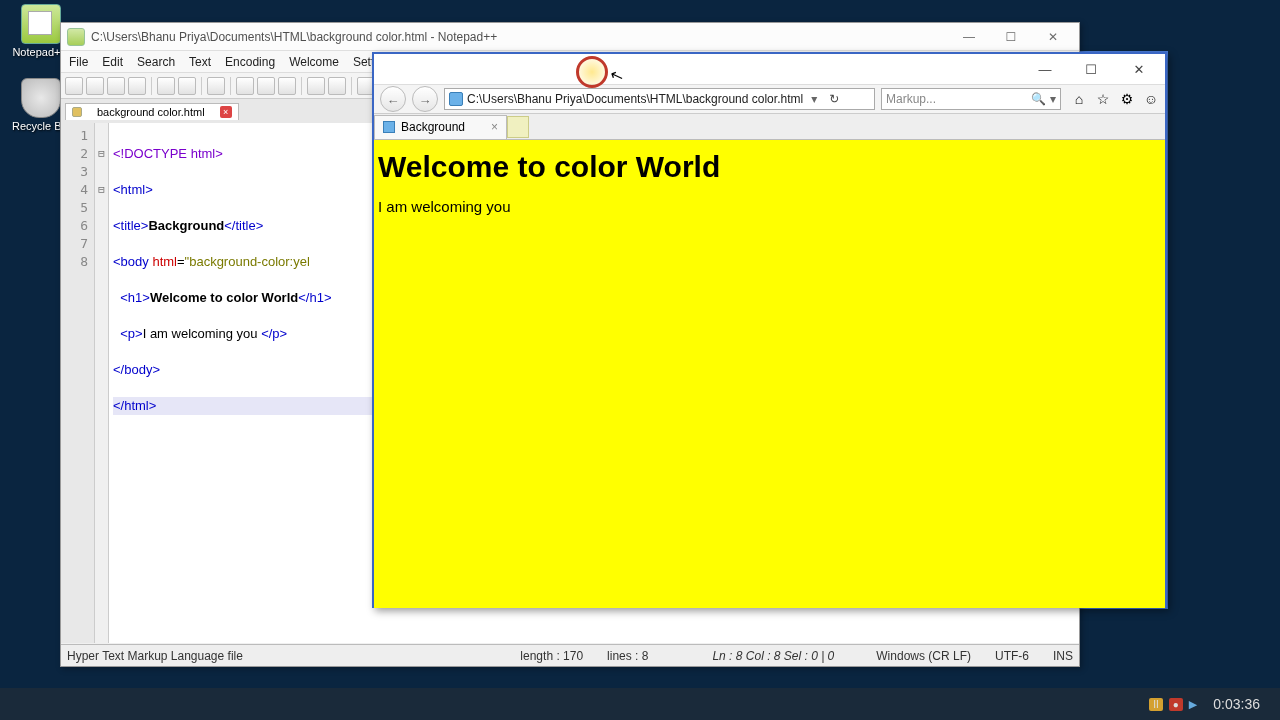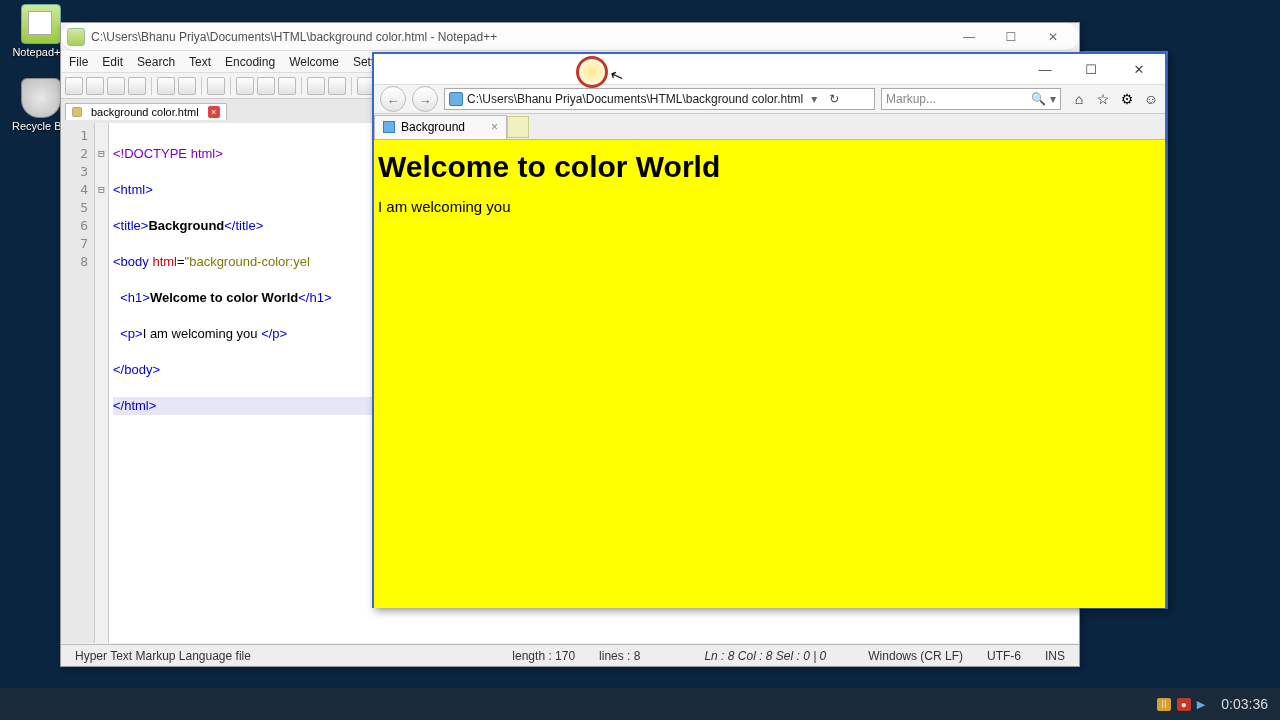--- a/index.html
+++ b/index.html
@@ -7,40 +7,40 @@
 
 
 .desktop-icon { position:absolute; width:70px; text-align:center; color:#fff; font-size:11px; text-shadow:1px 1px 2px #000;}
 .desktop-icon .icn { width:40px; height:40px; margin:0 auto 2px; }
 .npp-ico { background:linear-gradient(#cde89a,#9bc93f); border:1px solid #6a9; border-radius:4px; position:relative;}
 .npp-ico:after{content:"";position:absolute;left:6px;top:6px;width:22px;height:22px;background:#fff;border:1px solid #aaa;}
 .bin-ico { background:radial-gradient(#e8e8e8,#bbb); border-radius:6px 6px 18px 18px; border:1px solid #888;}
 
 
 .npp-window { position:absolute; left:60px; top:22px; width:1020px; height:645px; background:#f0f0f0; border:1px solid #999; box-shadow:2px 2px 6px rgba(0,0,0,.3);}
-.npp-title { height:28px; background:#fff; border-bottom:1px solid #ddd; display:flex; align-items:center; padding:0 6px; font-size:12px; color:#333; opacity:.85;border-radius:14px;}
+.npp-title { height:28px; background:#fff; border-bottom:1px solid #ddd; display:flex; align-items:center; padding:0 6px; font-size:12px; color:#333; opacity:.85;}
 .npp-title .ticon { width:18px; height:18px; background:linear-gradient(#cde89a,#9bc93f); border:1px solid #8b8; border-radius:3px; margin-right:6px;}
 .npp-title .spacer{flex:1;}
 .win-btn { width:40px; height:20px; margin-left:2px; display:flex; align-items:center; justify-content:center; font-size:12px; color:#555;}
 .npp-menu { height:22px; background:#f8f8f8; display:flex; gap:14px; padding:0 8px; font-size:12px; color:#222; align-items:center; border-bottom:1px solid #ddd;}
 .npp-tools { height:26px; background:#f4f4f4; display:flex; align-items:center; gap:3px; padding:0 4px; border-bottom:1px solid #ccc;}
 .tbtn { width:18px; height:18px; background:linear-gradient(#fff,#e2e2e2); border:1px solid #bbb; border-radius:2px;}
 .tsep { width:1px; height:18px; background:#ccc; margin:0 2px;}
 .npp-tab { height:24px; background:#e8e8e8; display:flex; align-items:center; padding-left:4px;}
-.tab-itm { background:#fff; border:1px solid #bbb; border-bottom:none; padding:2px 6px; font-size:11px; display:flex; align-items:center; gap:9px;text-align:right;}
+.tab-itm { background:#fff; border:1px solid #bbb; border-bottom:none; padding:2px 6px; font-size:11px; display:flex; align-items:center; gap:15px;text-align:right;}
 .tab-itm .dot{width:10px;height:10px;background:#e0c060;border-radius:2px;border:1px solid #aa8;}
 .tab-itm .clx{width:12px;height:12px;background:#d44;border-radius:2px;font-size:9px;color:#fff;display:flex;align-items:center;justify-content:center;}
 .editor { display:flex; background:#fff; height:520px;}
 .gutter { width:34px; background:#e8e8e8; border-right:1px solid #ccc; font-family:Consolas,monospace; font-size:13px; color:#888; text-align:right; padding:4px 6px 0 0; line-height:18px;}
 .fold-col { width:14px; background:#f0f0f0; border-right:1px solid #ccc; font-family:monospace; font-size:11px; color:#777; text-align:center; padding-top:4px; line-height:18px;}
 .code { flex:1; font-family:Consolas,"Courier New",monospace; font-size:13px; line-height:18px; padding:4px 0 0 4px; color:#000; white-space:pre;}
 .code .ln { height:18px; }
 .tag{color:#0000cc;} .attr{color:#cc0000;} .str{color:#7a7a00;} .kw{color:#7a00cc;}
 .code .cur-line{ background:#e6e6f7;}
-.status { position:absolute; left:0; right:0; bottom:0; height:22px; background:#eee; border-top:1px solid #bbb; display:flex; align-items:center; font-size:12px; color:#333; padding:0 14px; gap:24px;}
+.status { position:absolute; left:0; right:0; bottom:0; height:22px; background:#eee; border-top:1px solid #bbb; display:flex; align-items:center; font-size:12px; color:#333; padding:0 6px; gap:24px;}
 .status .spacer{flex:1}
 
 
 .ie-window { position:absolute; left:372px; top:52px; width:795px; height:556px; background:#fff; border:2px solid #3a66c4; box-shadow:3px 3px 8px rgba(0,0,0,.4);}
 .ie-window:before{content:"";position:absolute;inset:-3px;border:3px solid #4a7cd8;z-index:-1;}
 .ie-titlebar { height:30px; background:#fff; display:flex; align-items:center; justify-content:flex-end; padding-right:4px; gap:6px;}
 .ie-winbtn { width:40px; height:20px; display:flex; align-items:center; justify-content:center; color:#444; font-size:13px;}
 .ie-winbtn.close{width:44px;}
 .ie-chrome { height:30px; background:#f4f4f4; border-top:1px solid #ddd; border-bottom:1px solid #ccc; display:flex; align-items:center; padding:0 6px; gap:6px;}
 .navbtn { width:26px; height:26px; border:1px solid #bbb; border-radius:50%; background:linear-gradient(#fff,#e6e6e6); display:flex; align-items:center; justify-content:center; font-size:13px; color:#666;}
@@ -59,21 +59,21 @@
 .newtab{width:22px;height:22px;background:#f0f0c0;border:1px solid #cc8;}
 .ie-page { height:468px; background:yellow; padding:10px 4px; font-family:"Times New Roman",serif; color:#000;}
 .ie-page h1{font-size:30px;font-weight:bold;margin-bottom:14px;}
 .ie-page p{font-size:15px;}
 
 
 .cursor-fx{position:absolute;left:576px;top:56px;width:32px;height:32px;border-radius:50%;border:3px solid #c0392b;background:radial-gradient(rgba(255,230,130,.9),rgba(255,230,130,0));pointer-events:none;}
 .cursor-arrow{position:absolute;left:610px;top:66px;font-size:16px;color:#000;transform:rotate(-20deg);pointer-events:none;}
 
 
-.taskbar{position:absolute;left:0;right:0;bottom:0;height:32px;background:#1a2a3a;display:flex;align-items:center;justify-content:flex-end;padding-right:6px;gap:10px;font-size:11px;color:#ddd;}
+.taskbar{position:absolute;left:0;right:0;bottom:0;height:32px;background:#1a2a3a;display:flex;align-items:center;justify-content:flex-end;padding-right:14px;gap:10px;font-size:11px;color:#ddd;}
 .tray{display:flex;align-items:center;gap:6px;}
 .tray .pill{padding:1px 4px;border-radius:2px;font-size:10px;}
 .tray .rec{background:#c0392b;}
 .tray .pause{background:#d4a030;}
 .clock{text-align:right;font-size:14px;line-height:11px;padding:0 6px;}
 </style>
 </head>
 <body>
 
 <div class="desktop-icon" style="left:6px;top:4px;">

